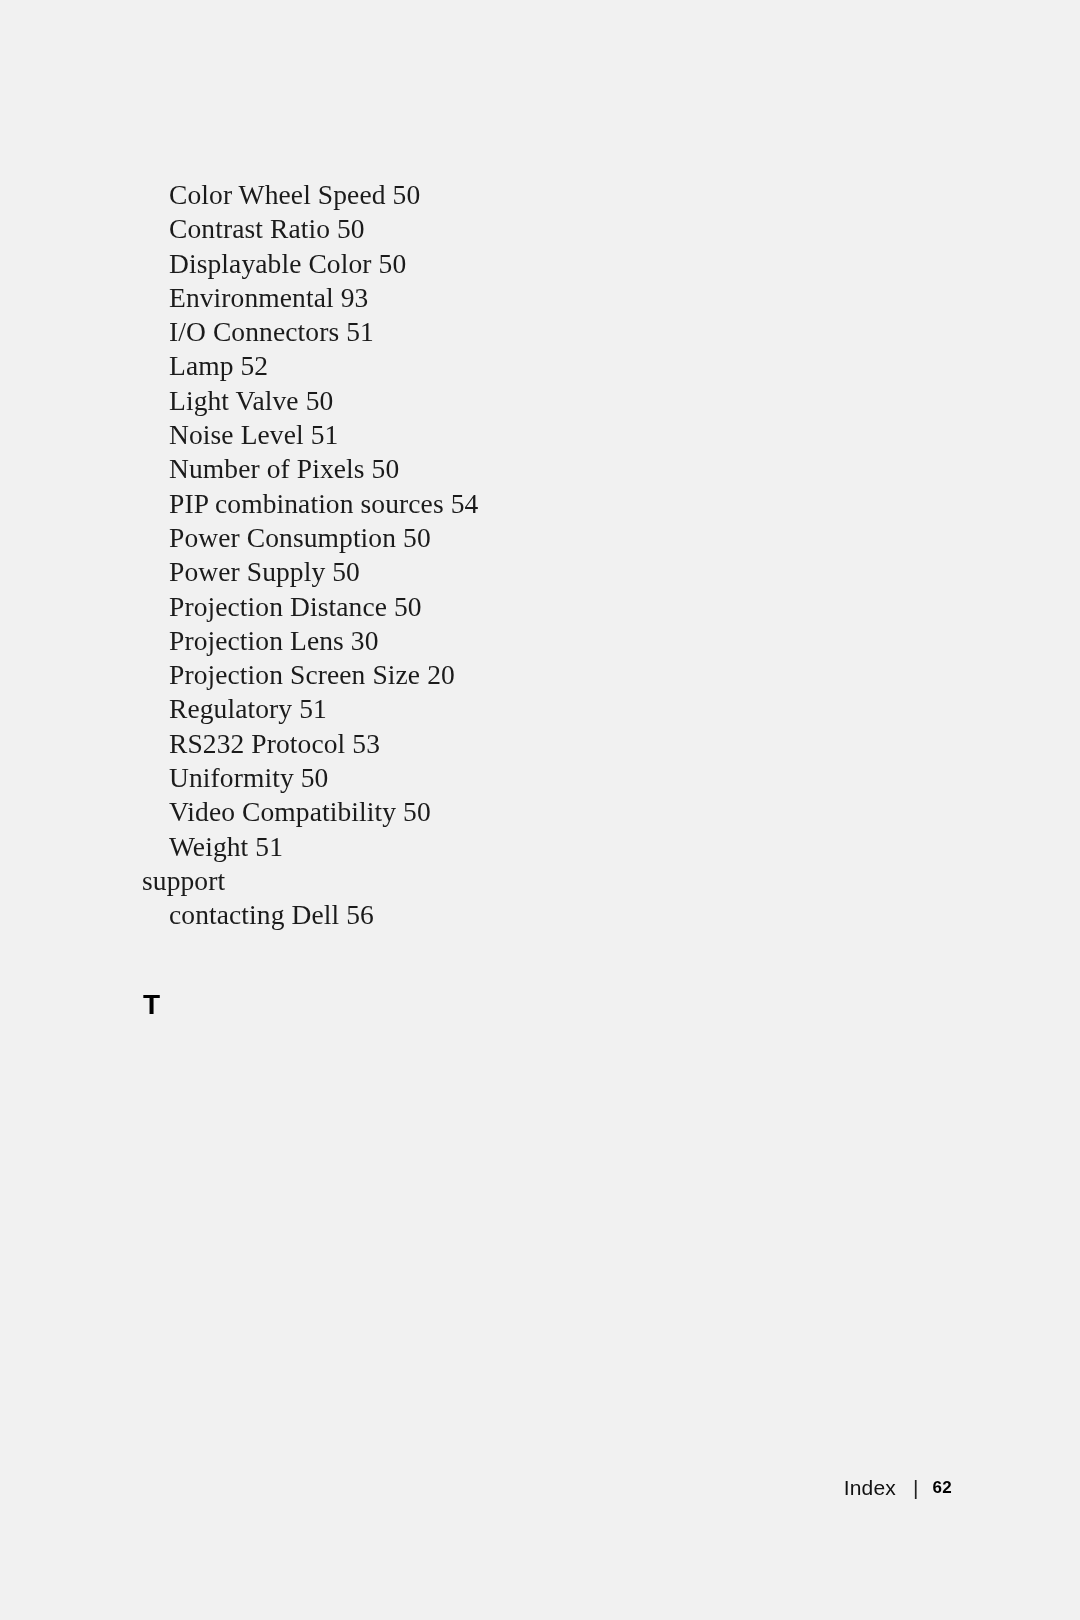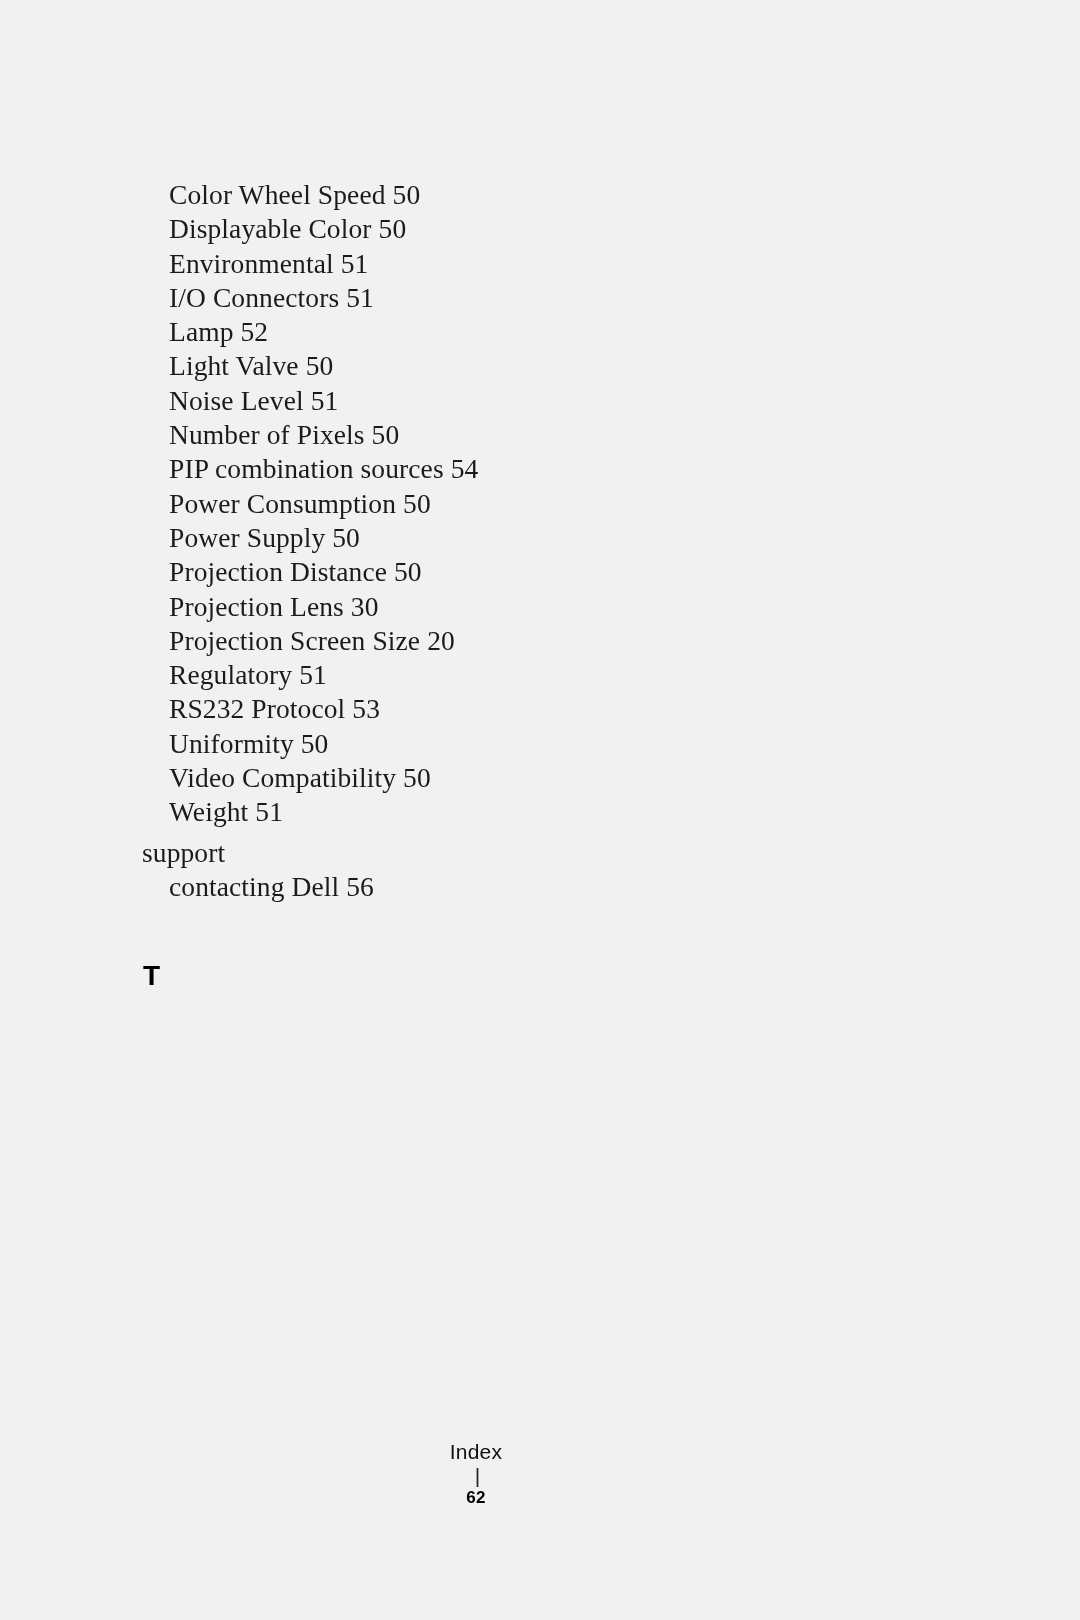--- a/index.html
+++ b/index.html
@@ -37,21 +37,21 @@
     white-space: pre;
     letter-spacing: 0.1px;
   }
   .entry.level1 {
     margin-left: 0;
   }
   .entry.level2 {
     margin-left: 27px;
   }
   .entry.gap-before {
-    margin-top: 6px;
+    margin-top: 0;
   }
   
   .letter-heading {
     font-family: "Liberation Sans", "DejaVu Sans", sans-serif;
     font-weight: bold;
     font-size: 28px;
     line-height: 30px;
     color: #000000;
     margin-top: 57px;
     margin-bottom: 21px;
@@ -63,21 +63,20 @@
     position: absolute;
     left: 0;
     top: 1468px;
     width: 1080px;
     height: 40px;
     display: flex;
     justify-content: flex-end;
     align-items: center;
     padding-right: 128px;
     box-sizing: border-box;
-    flex-direction: column;
   }
   .footer-label {
     font-family: "Liberation Sans", "DejaVu Sans", sans-serif;
     font-size: 21px;
     font-weight: normal;
     color: #111111;
     letter-spacing: 0.2px;
   }
   .footer-sep {
     font-family: "Liberation Sans", "DejaVu Sans", sans-serif;
@@ -95,22 +94,23 @@
   }
 </style>
 </head>
 <body style="background: rgb(241, 241, 241);">
 
 <div class="page">
 
   <div class="index-column">
     <div>
         <div class="entry level2">Color Wheel Speed 50</div>
+        <div class="entry level2">Contrast Ratio 50</div>
         <div class="entry level2">Displayable Color 50</div>
-        <div class="entry level2">Environmental 51</div>
+        <div class="entry level2">Environmental 93</div>
         <div class="entry level2">I/O Connectors 51</div>
         <div class="entry level2">Lamp 52</div>
         <div class="entry level2">Light Valve 50</div>
         <div class="entry level2">Noise Level 51</div>
         <div class="entry level2">Number of Pixels 50</div>
         <div class="entry level2">PIP combination sources 54</div>
         <div class="entry level2">Power Consumption 50</div>
         <div class="entry level2">Power Supply 50</div>
         <div class="entry level2">Projection Distance 50</div>
         <div class="entry level2">Projection Lens 30</div>

